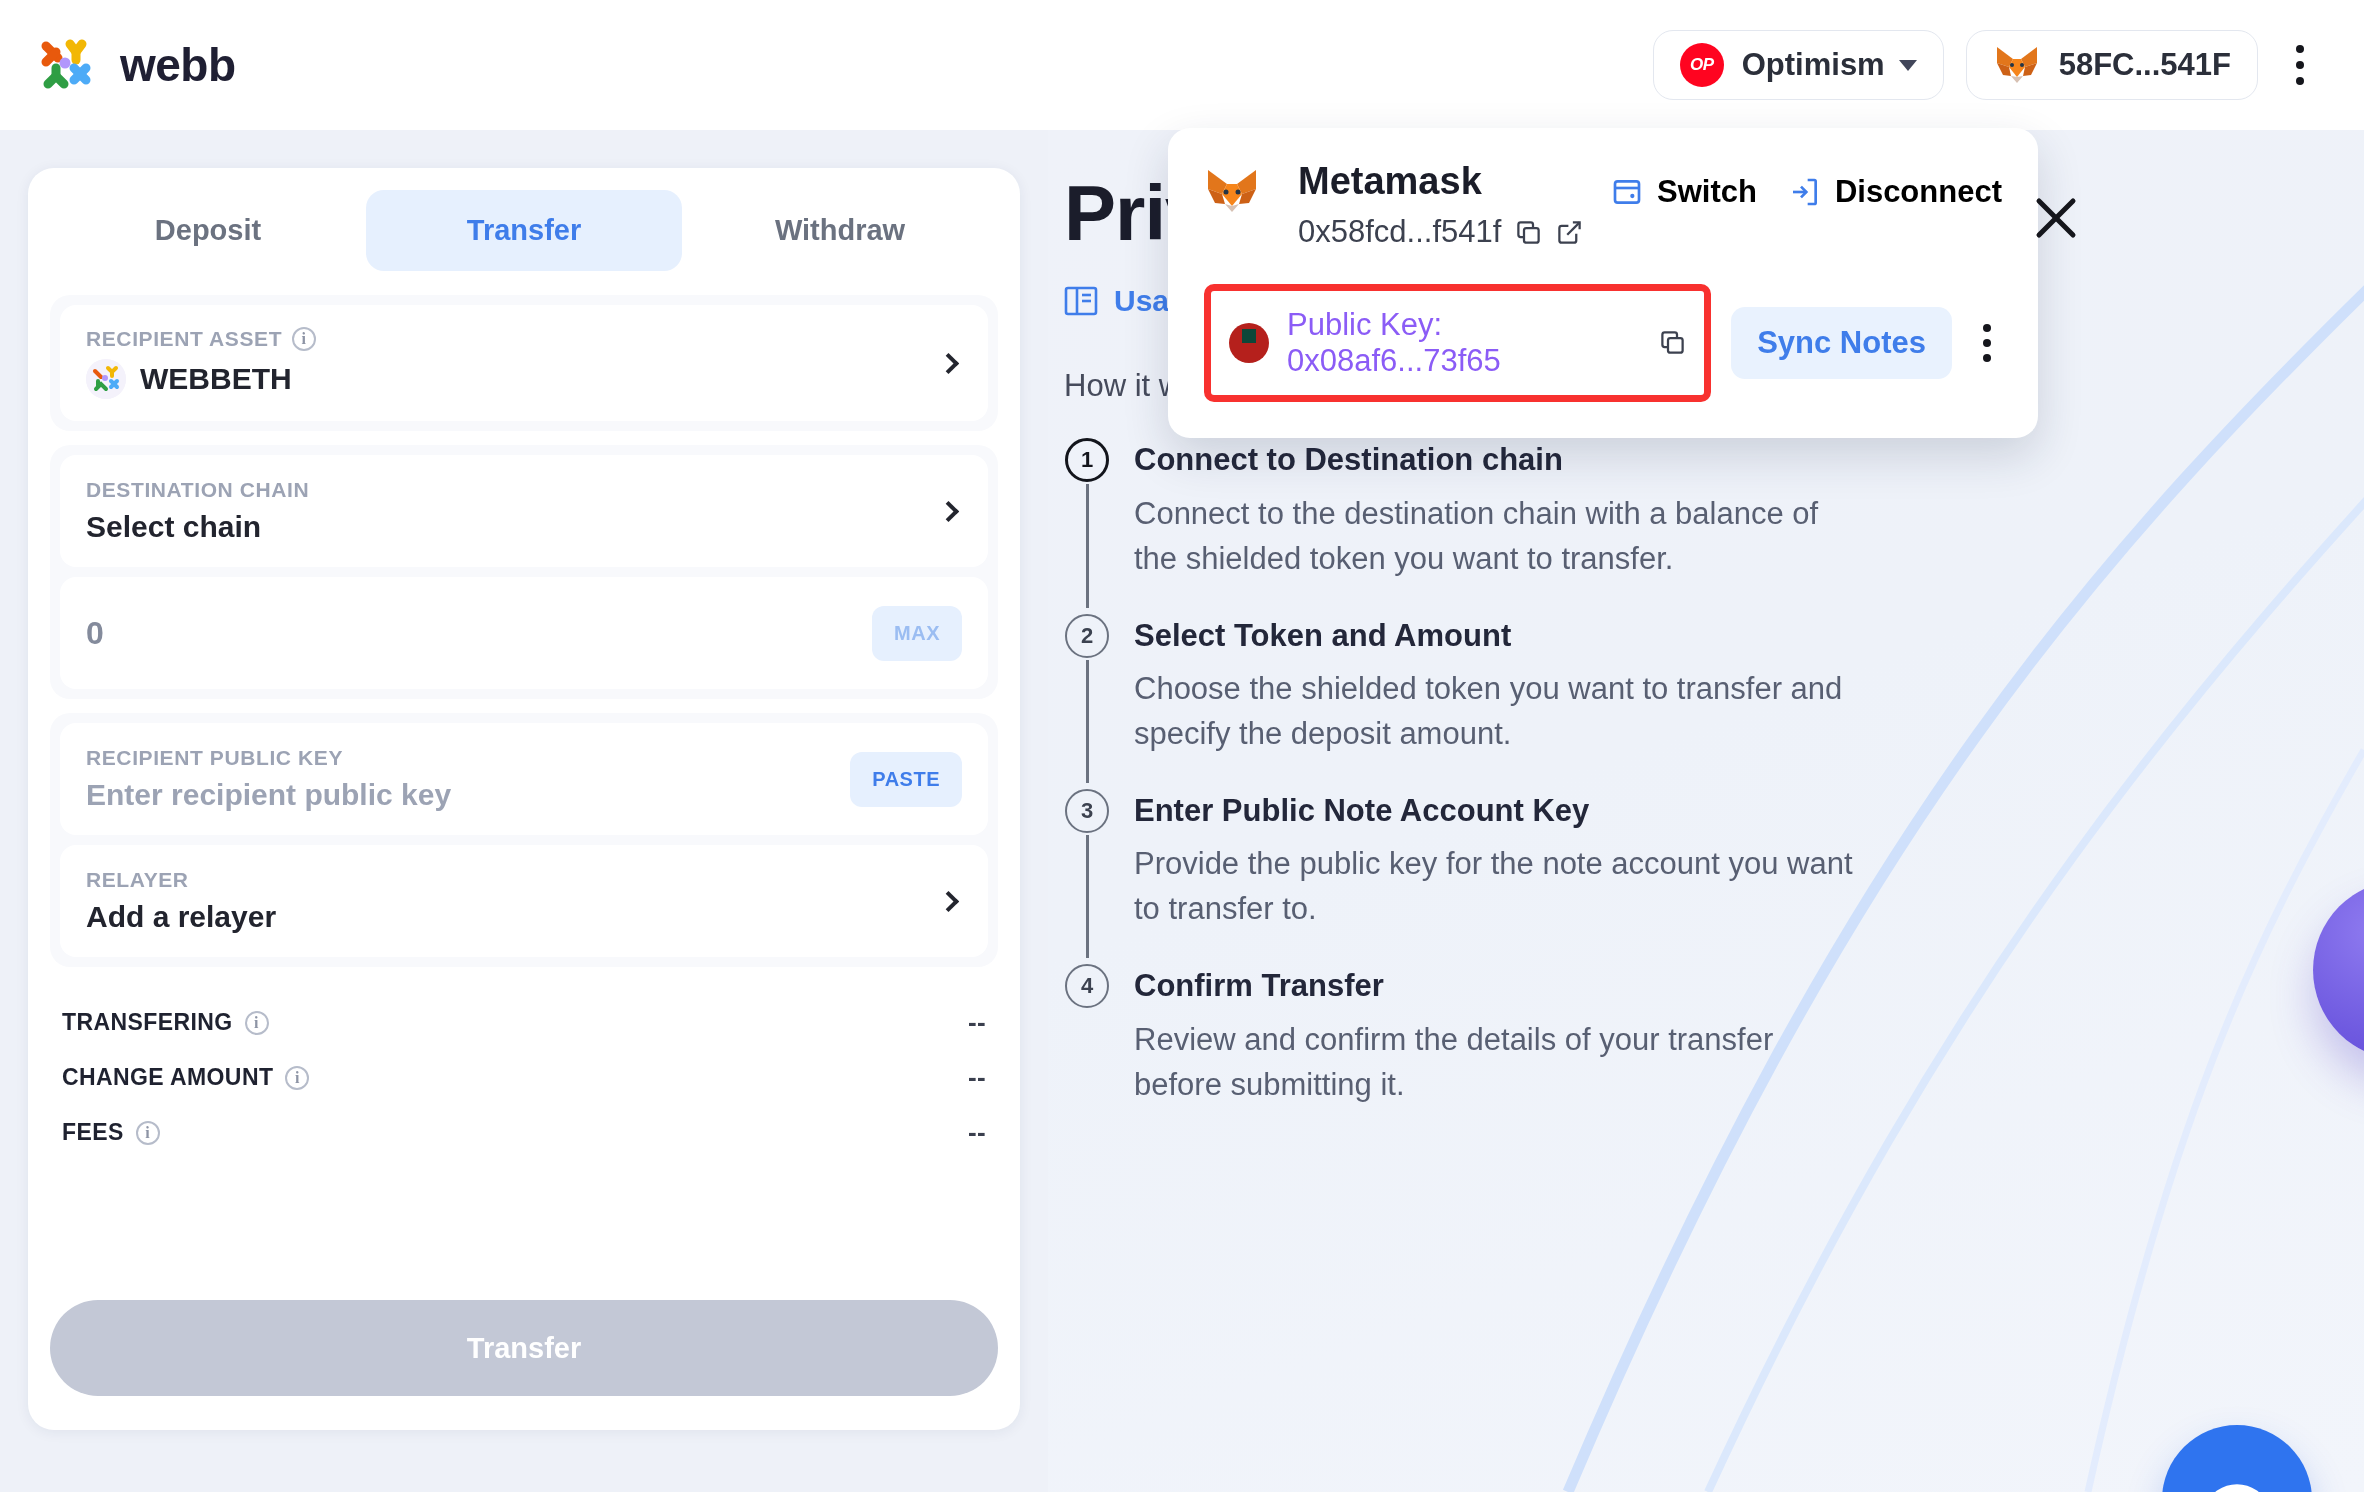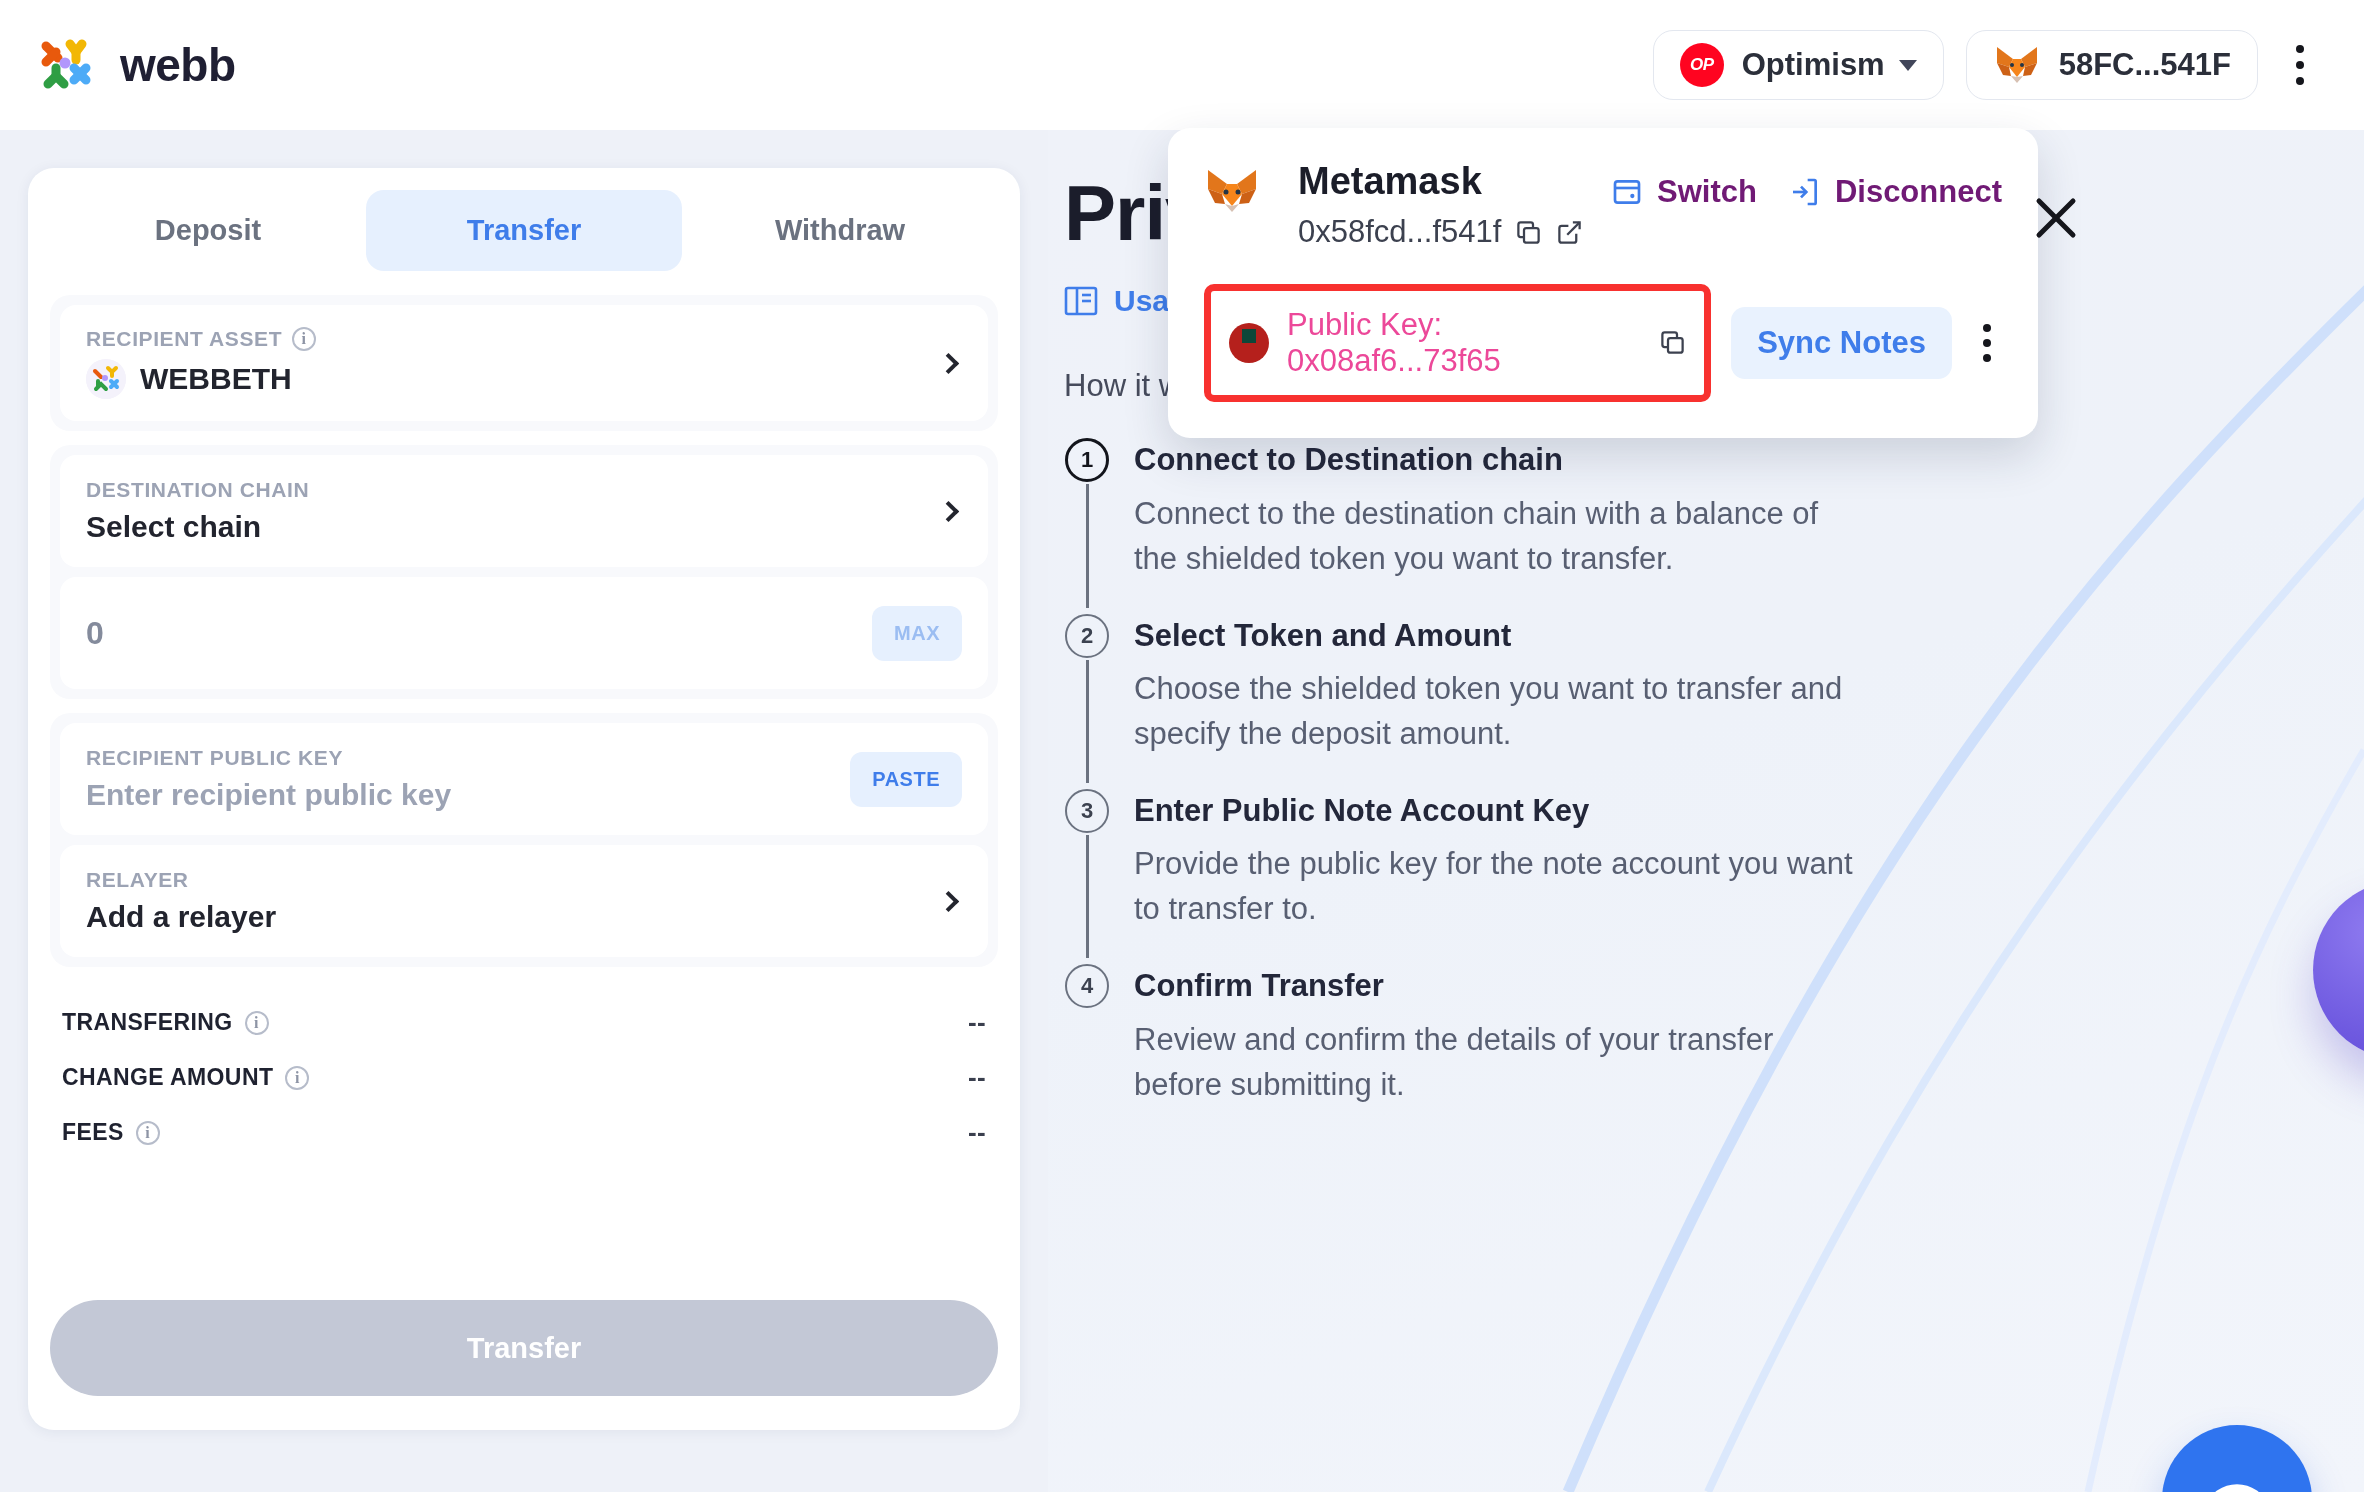--- a/index.html
+++ b/index.html
@@ -167,32 +167,32 @@
   .dd-top { display: flex; align-items: flex-start; justify-content: space-between; }
   .dd-id { display: flex; gap: 38px; }
   .dd-fox { width: 56px; height: 50px; position: relative; margin-top: 4px; flex:none;}
   .dd-name { font-size: 38px; font-weight: 700; color: #1b1d29; line-height: 1.05;}
   .dd-addr {
     margin-top: 12px; font-size: 31px; color: #3c414f; font-weight: 500;
     display: flex; align-items: center; gap: 14px;
   }
   .dd-actions { display: flex; align-items: center; gap: 32px; padding-top: 12px;}
   .dd-action {
-    display: flex; align-items: center; gap: 14px; color: #701a75;
+    display: flex; align-items: center; gap: 14px; color: #000000;
     font-size: 31px; font-weight: 700; cursor: pointer;
   }
   .ic-sq { width: 32px; height: 32px; flex:none;}
   .dd-bottom { display: flex; align-items: center; margin-top: 34px; gap: 20px;}
   .pk-box {
     position: relative; flex: 1; border: 7px solid #f8312f; border-radius: 10px;
     background: #fff; padding: 16px 18px; display: flex; align-items: center; gap: 18px;
   }
   .pk-ava { width: 40px; height: 40px; border-radius: 50%; background:#b5201c; position:relative; overflow:hidden; flex:none;}
   .pk-ava::after{content:"";position:absolute;left:13px;top:6px;width:14px;height:14px;background:#0d4739;}
-  .pk-text { font-size: 31px; color: #ec4899; font-weight: 500; }
+  .pk-text { font-size: 31px; color: #8b5cf6; font-weight: 500; }
   .sync-btn {
     background: #e9f2fe; color: #3f7dea; font-size: 31px; font-weight: 700;
     padding: 18px 26px; border-radius: 14px; cursor: pointer; white-space: nowrap;
   }
   .dd-kebab { width: 30px; display:flex; flex-direction:column; align-items:center; gap:7px; cursor:pointer;}
   .dd-kebab i { width:8px;height:8px;border-radius:50%;background:#15161c;display:block;}
   .close-x {
     position: absolute; left: 2028px; top: 190px; width: 56px; height: 56px;
     z-index: 41; cursor: pointer;
   }

